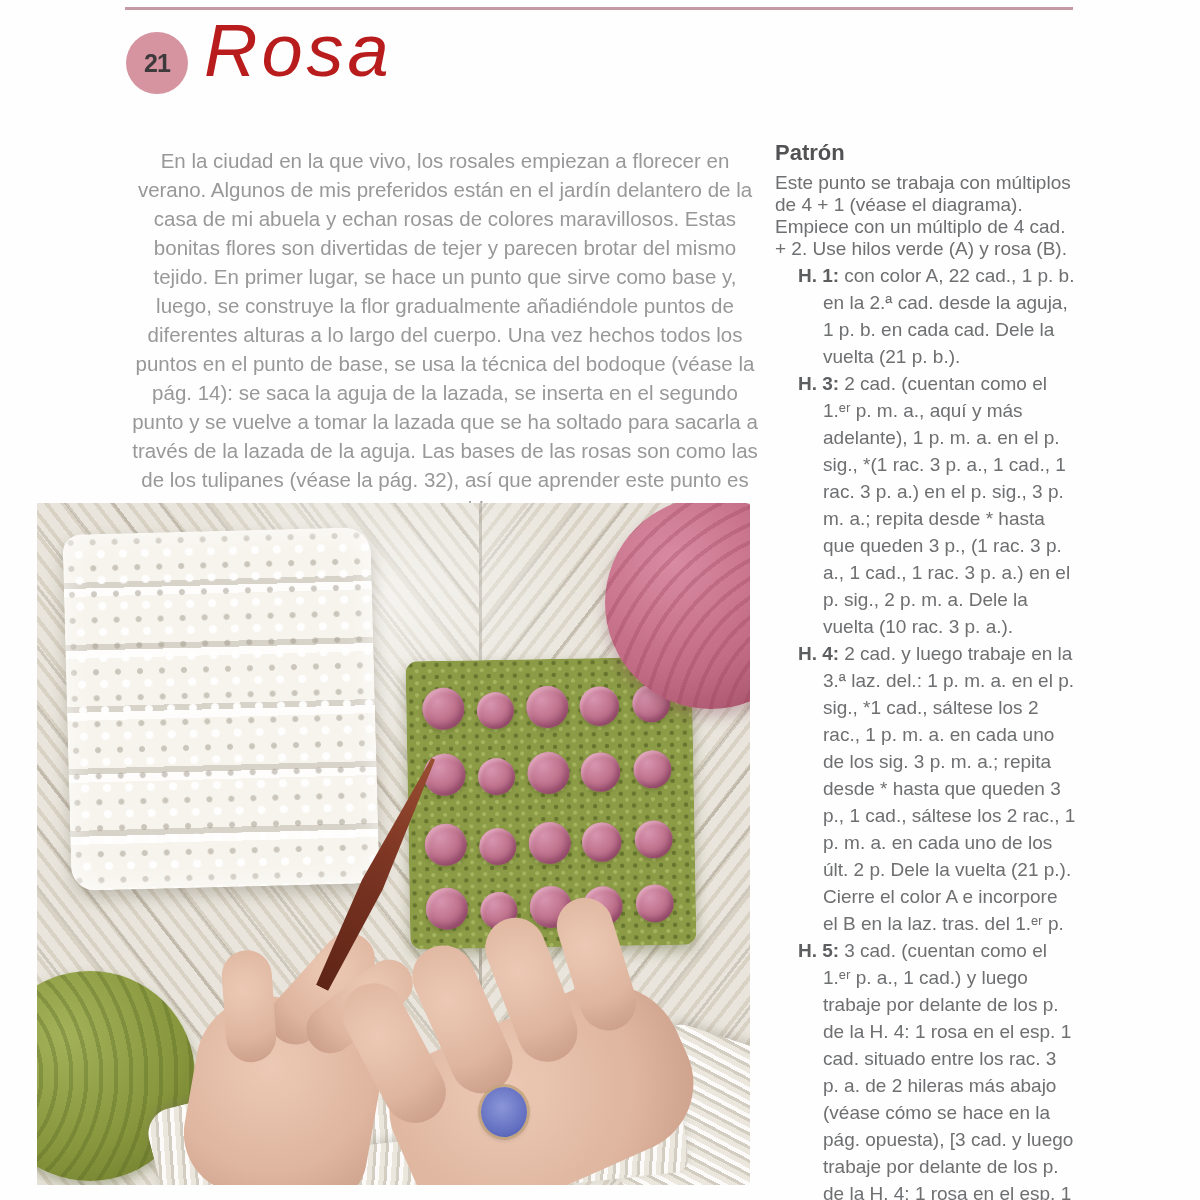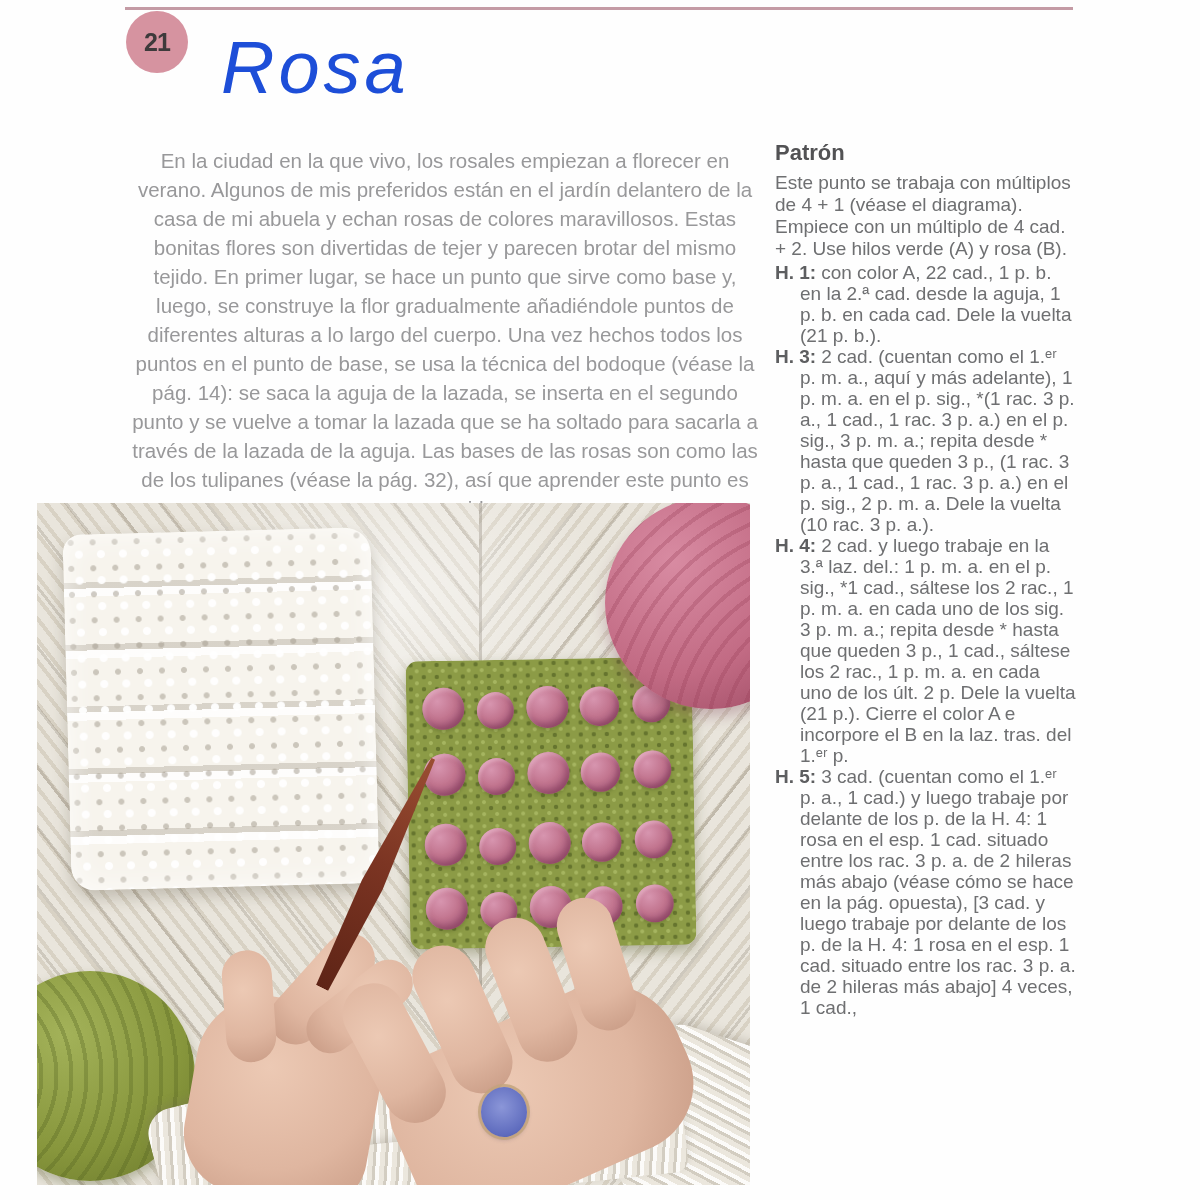--- a/index.html
+++ b/index.html
@@ -6,40 +6,40 @@
   body{
     width:1200px;height:1200px;background:#ffffff;position:relative;overflow:hidden;
     font-family:"Liberation Sans","DejaVu Sans",sans-serif;
     -webkit-font-smoothing:antialiased;
   }
   .page{position:absolute;inset:0;background:#fefefe;}
 
   
   .top-line{position:absolute;left:125px;top:7px;width:948px;height:3px;background:#c49ba5;}
   .badge{
-    position:absolute;left:126px;top:11px;width:62px;height:62px;border-radius:50%;
+    position:absolute;left:126px;top:32px;width:62px;height:62px;border-radius:50%;
     background:#d693a0;display:flex;align-items:center;justify-content:center;
   }
   .badge span{font-size:25px;font-weight:bold;color:#3e3a3b;letter-spacing:-1px;}
   .title{
-    position:absolute;left:204px;top:8px;margin:17px;
-    font-size:74px;font-weight:400;font-style:italic;color:#1d4ed8;letter-spacing:4px;
+    position:absolute;left:204px;top:8px;margin:0;
+    font-size:74px;font-weight:400;font-style:italic;color:#b91c1c;letter-spacing:4px;
   }
 
   
   .intro{
     position:absolute;left:123px;top:138px;width:628px;margin:8px;
     font-size:20.5px;line-height:29px;color:#98989a;text-align:center;
   }
 
   
   .pattern{position:absolute;left:775px;top:140px;width:301px;color:#6e6f71;}
   .pattern h2{margin:0 0 6px 0;font-size:22px;font-weight:bold;color:#525254;}
   .pattern .p-intro{margin:0 0 2px 0;font-size:19px;line-height:22px;}
-  .step{font-size:19px;line-height:21px;padding-left:25px;text-indent:-25px;}
+  .step{font-size:19px;line-height:27px;padding-left:25px;text-indent:-25px;margin-left:23px;}
   .step .lbl{font-weight:bold;color:#5d5e60;margin-right:5px;}
 
   
   .photo{
     position:absolute;left:37px;top:503px;width:713px;height:682px;margin:0;
     background:#e0dacd;overflow:hidden;
   }
   .wood{position:absolute;top:0;bottom:0;}
   .wood-left{
     left:0;width:62%;

